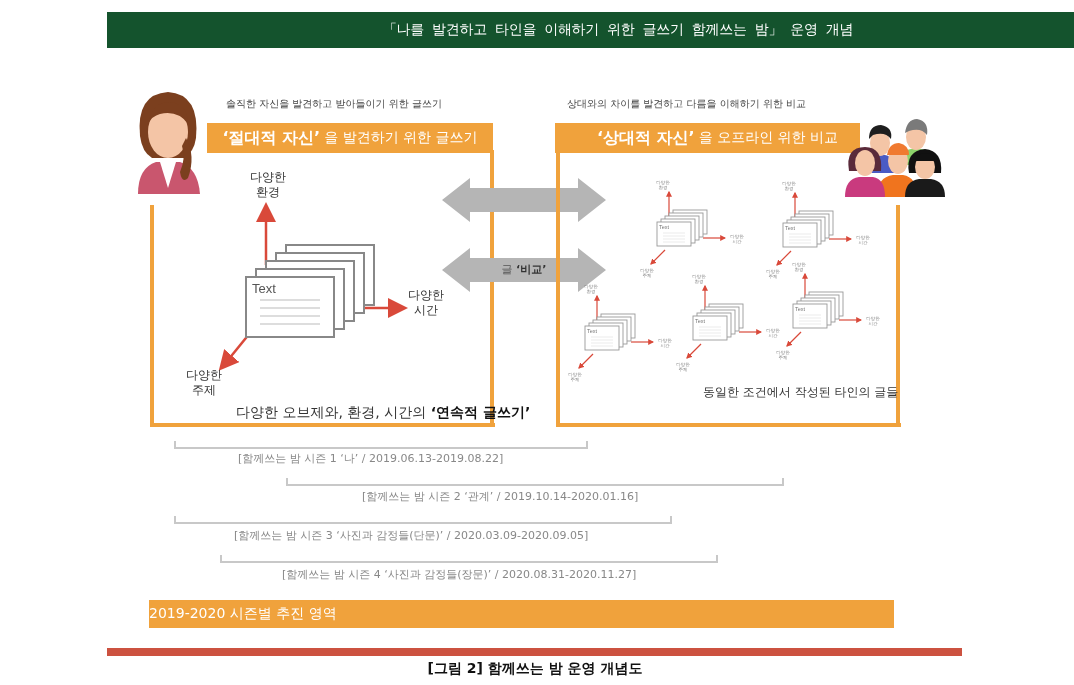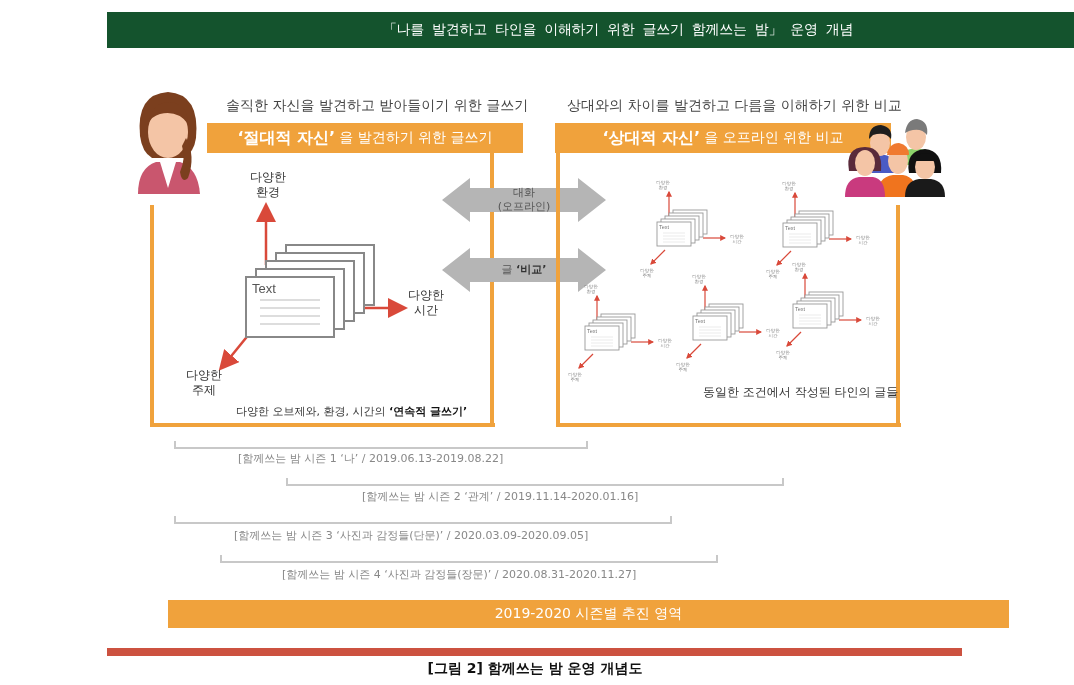--- a/index.html
+++ b/index.html
@@ -1,32 +1,32 @@
 <!DOCTYPE html>
 <html><head>
 <meta charset="utf-8">
 <style>
   html,body{margin:0;padding:0;background:#fff;}
   body{width:1074px;height:685px;position:relative;overflow:hidden;font-family:"DejaVu Sans","Liberation Sans",sans-serif;color:#333;}
   .abs{position:absolute;}
   .title-bar{left:107px;top:12px;width:1022px;height:36px;background:#14532d;color:#fff;font-size:14px;display:flex;align-items:center;justify-content:center;letter-spacing:-0.3px;font-family:Liberation Mono, monospace;}
-  .sub{font-size:14px;color:#444;white-space:nowrap;}
+  .sub{font-size:10px;color:#444;white-space:nowrap;}
   .orange-banner{background:#f0a23c;color:#fff;height:30px;display:flex;align-items:center;justify-content:center;font-size:14px;white-space:nowrap;}
   .orange-banner b{font-size:16px;font-weight:bold;margin-right:4px;}
   .vline{background:#f0a23c;width:4px;}
   .hline{background:#f0a23c;height:4px;}
   .label{font-size:11px;color:#333;text-align:center;line-height:14px;white-space:nowrap;}
   .arrow-box{position:absolute;}
   .arrow-text{position:absolute;font-size:11px;color:#555;text-align:center;line-height:14px;width:100%;}
   .bracket{position:absolute;border:2px solid #c8c8c8;border-top:none;height:6px;}
   .season{position:absolute;font-size:11px;color:#888;white-space:nowrap;text-align:center;}
-  .footer-bar{left:168px;top:600px;width:841px;height:28px;background:#f0a23c;color:#fff;font-size:14px;display:flex;align-items:center;justify-content:center;}
+  .footer-bar{left:149px;top:600px;width:745px;height:28px;background:#f0a23c;color:#fff;font-size:14px;display:flex;align-items:center;justify-content:flex-start;}
   .red-line{left:107px;top:648px;width:855px;height:8px;background:#cc5240;}
   .caption{left:0;width:1070px;top:660px;text-align:center;font-size:14px;font-weight:bold;color:#111;}
-  .bottom-text{font-size:11px;color:#333;white-space:nowrap;}
+  .bottom-text{font-size:14px;color:#333;white-space:nowrap;}
   .bottom-text b{font-weight:bold;color:#111;}
 </style>
 </head>
 <body>
 
 <div class="abs title-bar">
   <span>「나를 발견하고 타인을 이해하기 위한 글쓰기 함께쓰는 밤」 운영 개념</span>
 </div>
 
 <div class="abs" style="left:130px;top:88px;width:76px;height:106px;">
@@ -34,21 +34,21 @@
     <path d="M8 106 Q8 80 26 74 L50 74 Q68 80 70 106 Z" fill="#c9566e"></path>
     <path d="M30 74 L38 100 L46 74 Z" fill="#fff"></path>
     <path d="M10 48 Q6 6 38 4 Q70 6 66 50 Q64 64 54 70 L22 70 Q12 64 10 48 Z" fill="#7b3f1e"></path>
     <ellipse cx="38" cy="44" rx="20" ry="26" fill="#f4c5a6"></ellipse>
     <path d="M18 36 Q22 14 40 14 Q58 16 58 36 Q48 22 30 26 Q22 28 18 36 Z" fill="#7b3f1e"></path>
     <path d="M56 50 Q66 68 58 90 Q52 96 50 84 Q56 70 52 58 Z" fill="#7b3f1e"></path>
   </svg>
 </div>
 
 <div class="abs sub" style="left:226px;top:97px;">솔직한 자신을 발견하고 받아들이기 위한 글쓰기</div>
-<div class="abs orange-banner" style="left:207px;top:123px;width:316px;">
+<div class="abs orange-banner" style="left:207px;top:123px;width:286px;">
   <b>‘절대적 자신’</b>
   <span>을 발견하기 위한 글쓰기</span>
 </div>
 
 <div class="abs vline" style="left:150px;top:205px;height:222px;"></div>
 <div class="abs hline" style="left:150px;top:423px;width:345px;"></div>
 <div class="abs vline" style="left:490px;top:150px;height:277px;"></div>
 
 <div class="abs" style="left:160px;top:165px;width:330px;height:250px;">
   <svg width="330" height="250" viewBox="0 0 330 250">
@@ -81,36 +81,32 @@
 <div class="abs label" style="left:408px;top:288px;font-size:12px;line-height:15px;">다양한<br>시간</div>
 <div class="abs label" style="left:186px;top:368px;font-size:12px;line-height:15px;">다양한<br>주제</div>
 <div class="abs bottom-text" style="left:236px;top:404px;">
   <span>다양한 오브제와, 환경, 시간의 </span><b>‘연속적 글쓰기’</b>
 </div>
 
 <div class="arrow-box" style="left:442px;top:178px;width:164px;height:44px;">
   <svg width="164" height="44" viewBox="0 0 164 44" style="position:absolute;left:0;top:0;">
     <path d="M0 22 L28 0 L28 10 L136 10 L136 0 L164 22 L136 44 L136 34 L28 34 L28 44 Z" fill="#b5b5b5"></path>
   </svg>
-  <div class="arrow-text" style="top:8px;">
-    <span>대화</span><br>
-    <span>(오프라인)</span>
-  </div>
 </div>
 <div class="arrow-box" style="left:442px;top:248px;width:164px;height:44px;">
   <svg width="164" height="44" viewBox="0 0 164 44" style="position:absolute;left:0;top:0;">
     <path d="M0 22 L28 0 L28 10 L136 10 L136 0 L164 22 L136 44 L136 34 L28 34 L28 44 Z" fill="#b5b5b5"></path>
   </svg>
   <div class="arrow-text" style="top:15px;">
     <span>글 </span><b style="color:#333;margin-top:13px;">‘비교’</b>
   </div>
 </div>
 
 <div class="abs sub" style="left:567px;top:97px;">상대와의 차이를 발견하고 다름을 이해하기 위한 비교</div>
-<div class="abs orange-banner" style="left:555px;top:123px;width:336px;">
+<div class="abs orange-banner" style="left:555px;top:123px;width:285px;padding-left:20px;">
   <b>‘상대적 자신’</b>
   <span>을 오프라인 위한 비교</span>
 </div>
 
 <div class="abs" style="left:845px;top:115px;width:100px;height:82px;">
   <svg width="100" height="82" viewBox="0 0 100 82">
 
     <path d="M52 50 Q52 36 66 34 L76 34 Q90 36 90 50 Z" fill="#8cd36b"></path>
     <ellipse cx="71" cy="22" rx="10" ry="13" fill="#f4c5a6"></ellipse>
     <path d="M60 18 Q62 4 72 4 Q84 6 82 20 Q76 12 64 16 Z" fill="#7a7a7a"></path>
@@ -176,21 +172,21 @@
     <use href="#mini" x="133" y="112"></use>
     <use href="#mini" x="233" y="100"></use>
   </svg>
 </div>
 <div class="abs bottom-text" style="left:703px;top:384px;font-size:12px;">동일한 조건에서 작성된 타인의 글들</div>
 
 <div class="bracket" style="left:174px;top:441px;width:410px;"></div>
 <div class="season" style="left:238px;top:451px;">[함께쓰는 밤 시즌 1 ‘나’ / 2019.06.13-2019.08.22]</div>
 
 <div class="bracket" style="left:286px;top:478px;width:494px;"></div>
-<div class="season" style="left:362px;top:489px;">[함께쓰는 밤 시즌 2 ‘관계’ / 2019.11.14-2020.01.16]</div>
+<div class="season" style="left:362px;top:489px;">[함께쓰는 밤 시즌 2 ‘관계’ / 2019.10.14-2020.01.16]</div>
 
 <div class="bracket" style="left:174px;top:516px;width:494px;"></div>
 <div class="season" style="left:234px;top:528px;">[함께쓰는 밤 시즌 3 ‘사진과 감정들(단문)’ / 2020.03.09-2020.09.05]</div>
 
 <div class="bracket" style="left:220px;top:555px;width:494px;"></div>
 <div class="season" style="left:282px;top:567px;">[함께쓰는 밤 시즌 4 ‘사진과 감정들(장문)’ / 2020.08.31-2020.11.27]</div>
 
 <div class="abs footer-bar">
   <span>2019-2020 시즌별 추진 영역</span>
 </div>

